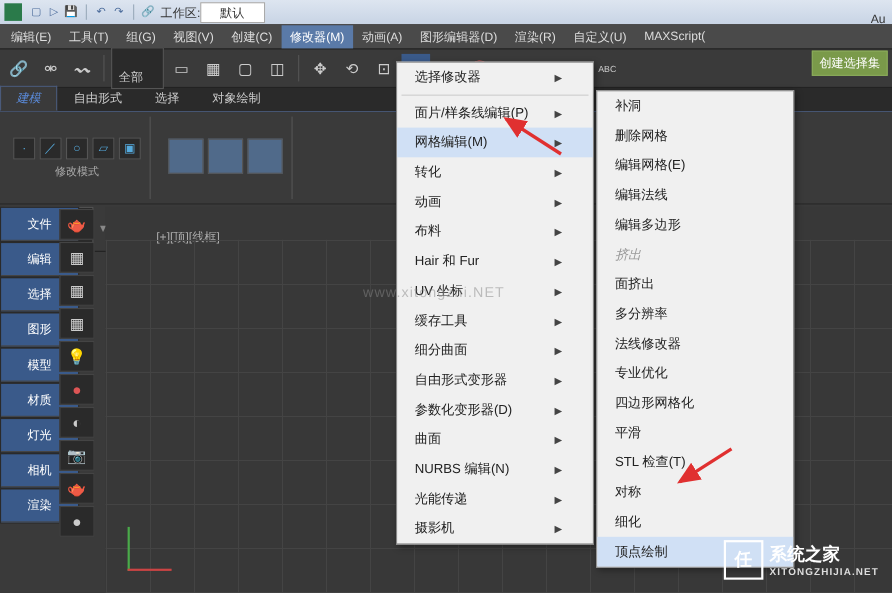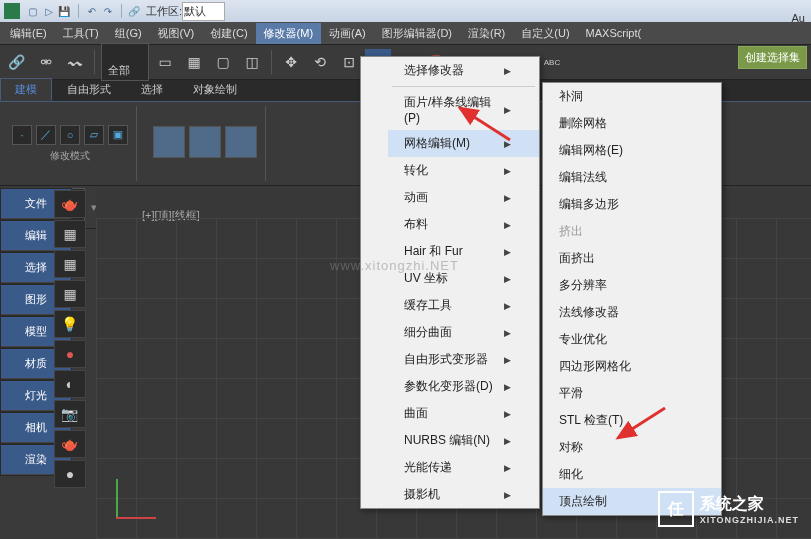--- a/index.html
+++ b/index.html
@@ -3,36 +3,36 @@
 <meta charset="utf-8">
 <style>
 * { margin: 0; padding: 0; box-sizing: border-box; font-family: "Microsoft YaHei", sans-serif; }
 body { width: 811px; height: 539px; background: #3a3a3a; color: #cccccc; font-size: 11px; overflow: hidden; position: relative; }
 .titlebar { height: 22px; background: linear-gradient(#dde5f0, #c8d4e5); display: flex; align-items: center; padding: 0 4px; color: #333; }
 .titlebar .app-icon { width: 16px; height: 16px; background: #2a7a4a; margin-right: 6px; }
 .titlebar .quick-icons { display: flex; gap: 2px; }
 .titlebar .quick-icons span { width: 14px; height: 14px; display: inline-flex; align-items: center; justify-content: center; font-size: 10px; color: #4a6a9a; }
 .titlebar .sep { width: 1px; height: 14px; background: #9ab; margin: 0 4px; }
 .titlebar .ws-label { color: #333; font-size: 11px; margin-left: 4px; text-align: center; }
-.titlebar .ws-sel { background: #fff; border: 1px solid #aaa; padding: 1px 18px 1px 1px; font-size: 11px; position: relative; }
+.titlebar .ws-sel { background: #fff; border: 1px solid #aaa; padding: 1px 18px 1px 17px; font-size: 11px; position: relative; }
 .titlebar .au { position: absolute; right: 6px; top: 12px; color: #333; font-size: 11px; }
 .menubar { height: 22px; background: #4a4a4a; display: flex; align-items: center; padding: 0 2px; }
 .menubar .mi { padding: 3px 8px; color: #ddd; font-size: 11px; cursor: pointer; }
 .menubar .mi.active { background: #5a7aa8; color: #fff; }
 .toolbar { height: 36px; background: #3a3a3a; border-top: 1px solid #222; border-bottom: 1px solid #222; display: flex; align-items: center; padding: 0 4px; gap: 3px; }
 .tbtn { width: 26px; height: 26px; display: inline-flex; align-items: center; justify-content: center; color: #ccc; font-size: 14px; border: 1px solid transparent; }
 .tsep { width: 1px; height: 24px; background: #555; margin: 0 3px; }
 .tsel { background: #2a2a2a; border: 1px solid #555; color: #ccc; padding: 19px 18px 2px 6px; font-size: 11px; }
 .tblue { background: #3a5a8a; }
 .tred { color: #d05050; }
 .tyellow { color: #e8d050; }
 .action-btn { background: #7a9a4a; border: 1px solid #8aaa5a; color: #fff; padding: 3px 6px; font-size: 11px; position: absolute; right: 4px; top: 46px; }
 .ribbon-tabs { height: 22px; background: #2a2a2a; display: flex; align-items: flex-end; border-bottom: 1px solid #4a5a7a; }
 .rtab { padding: 3px 14px; color: #ccc; font-size: 11px; border: 1px solid transparent; }
-.rtab.active { background: #3a3a3a; border: 1px solid #4a5a7a; border-bottom-color: #3a3a3a; color: #5a8ad8; }
+.rtab.active { background: #3a3a3a; border: 1px solid #4a5a7a; border-bottom-color: #3a3a3a; color: #5a8ad8; font-style: italic; }
 .ribbon-body { height: 84px; background: #3a3a3a; border-bottom: 1px solid #222; display: flex; padding: 4px; gap: 8px; }
 .ribbon-group { border-right: 1px solid #555; padding: 0 8px; display: flex; flex-direction: column; align-items: center; justify-content: center; }
 .ribbon-group .icons { display: flex; gap: 4px; margin-bottom: 4px; }
 .ribbon-group .icons span { width: 20px; height: 20px; display: inline-flex; align-items: center; justify-content: center; background: #2a2a2a; border: 1px solid #555; }
 .ribbon-group .label { font-size: 10px; color: #aaa; }
 .ribbon-group .big-icons span { width: 32px; height: 32px; background: #506a8a; }
 .ribbon-bottom { display: flex; align-items: center; padding: 2px 4px; gap: 6px; background: #3a3a3a; border-bottom: 1px solid #222; }
 .side-panel { position: absolute; left: 0; top: 188px; width: 72px; background: #2a2a2a; display: flex; flex-direction: column; }
 .side-panel .sp-item { height: 30px; display: flex; align-items: center; justify-content: center; font-size: 11px; color: #fff; border-bottom: 1px solid #444; background: #3a5a8a; margin: 1px; }
 .side-panel2 { position: absolute; left: 52px; top: 188px; width: 40px; display: flex; flex-direction: column; gap: 2px; padding: 2px; }
@@ -41,23 +41,23 @@
 .viewport-label { position: absolute; left: 46px; top: 20px; color: #aaa; font-size: 11px; }
 .viewport-grid { position: absolute; inset: 30px 0 0 0; background-image: repeating-linear-gradient(0deg, #444 0, #444 1px, transparent 1px, transparent 40px), repeating-linear-gradient(90deg, #444 0, #444 1px, transparent 1px, transparent 40px); }
 .viewport-axis { position: absolute; left: 20px; bottom: 20px; }
 .axis-line { position: absolute; }
 .axis-y { width: 2px; height: 40px; background: #4aaa4a; bottom: 0; left: 0; }
 .axis-x { width: 40px; height: 2px; background: #cc4444; bottom: 0; left: 0; }
 .menu-panel { position: absolute; background: #f0f0f0; border: 1px solid #888; box-shadow: 2px 2px 6px rgba(0,0,0,0.4); min-width: 180px; }
 .menu-panel .m-item { padding: 5px 28px 5px 16px; color: #222; font-size: 12px; display: flex; justify-content: space-between; align-items: center; cursor: pointer; }
 .menu-panel .m-item:hover, .menu-panel .m-item.hl { background: #d0e0f5; }
 .menu-panel .m-item .arrow { font-size: 9px; color: #444; }
-.menu-panel .m-item.disabled { color: #999; }
+.menu-panel .m-item.disabled { color: #999; font-style: italic; }
 .menu-panel .m-sep { height: 1px; background: #ccc; margin: 2px 4px; }
-.menu1 { left: 360px; top: 56px; width: 180px; padding-left: 27px; }
+.menu1 { left: 360px; top: 56px; width: 180px; }
 .menu2 { left: 542px; top: 82px; width: 144px; }
 .arrow-svg { position: absolute; pointer-events: none; }
 .watermark { position: absolute; left: 330px; top: 258px; color: #888; font-size: 13px; opacity: 0.5; letter-spacing: 1px; }
 .watermark2 { position: absolute; right: 12px; bottom: 12px; color: #fff; font-size: 16px; font-weight: bold; display: flex; align-items: center; gap: 6px; }
 .watermark2 .logo { width: 36px; height: 36px; border: 2px solid #fff; display: inline-flex; align-items: center; justify-content: center; }
 .watermark2 .sub { font-size: 9px; letter-spacing: 1px; display: block; color: #ddd; }
 </style>
 </head>
 <body>
 

